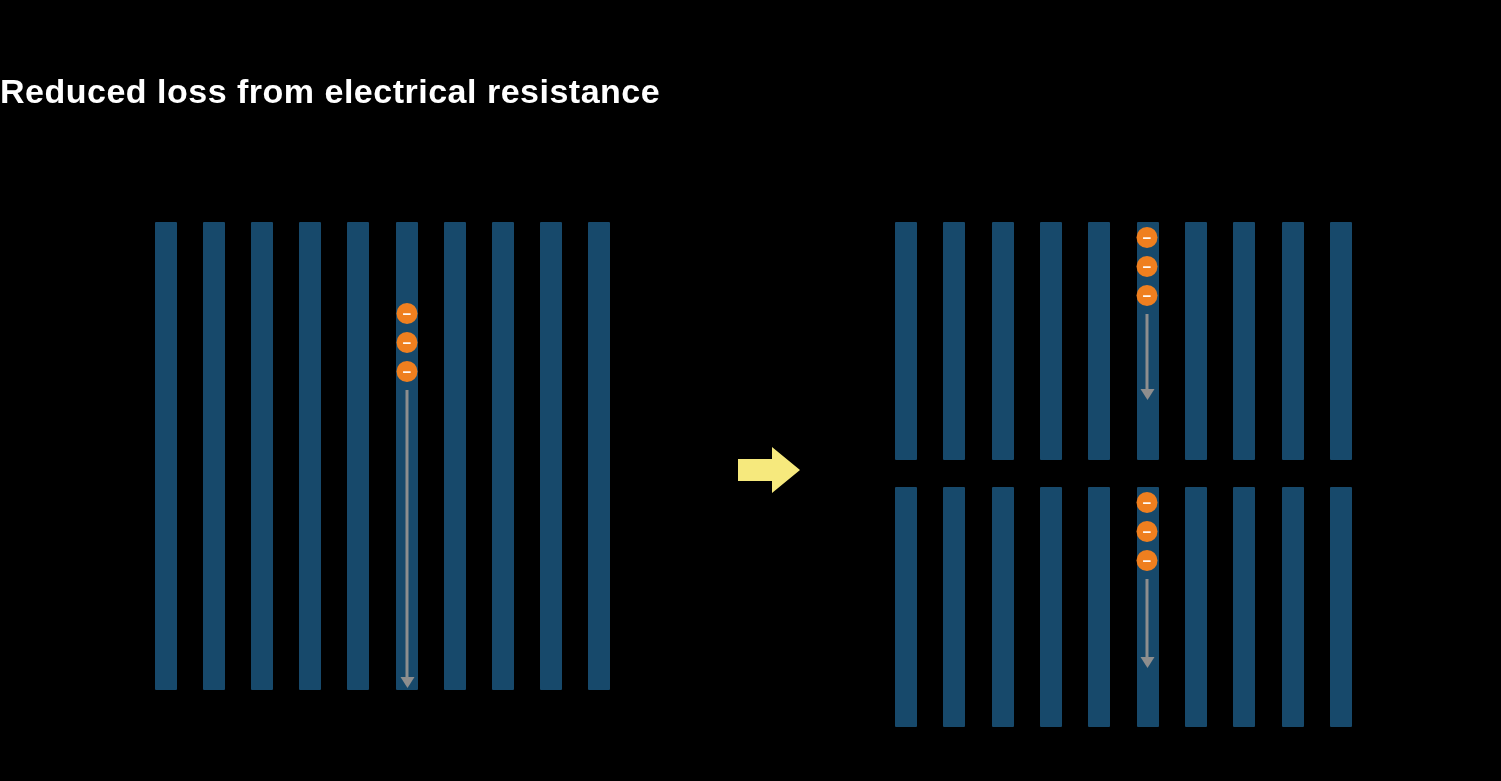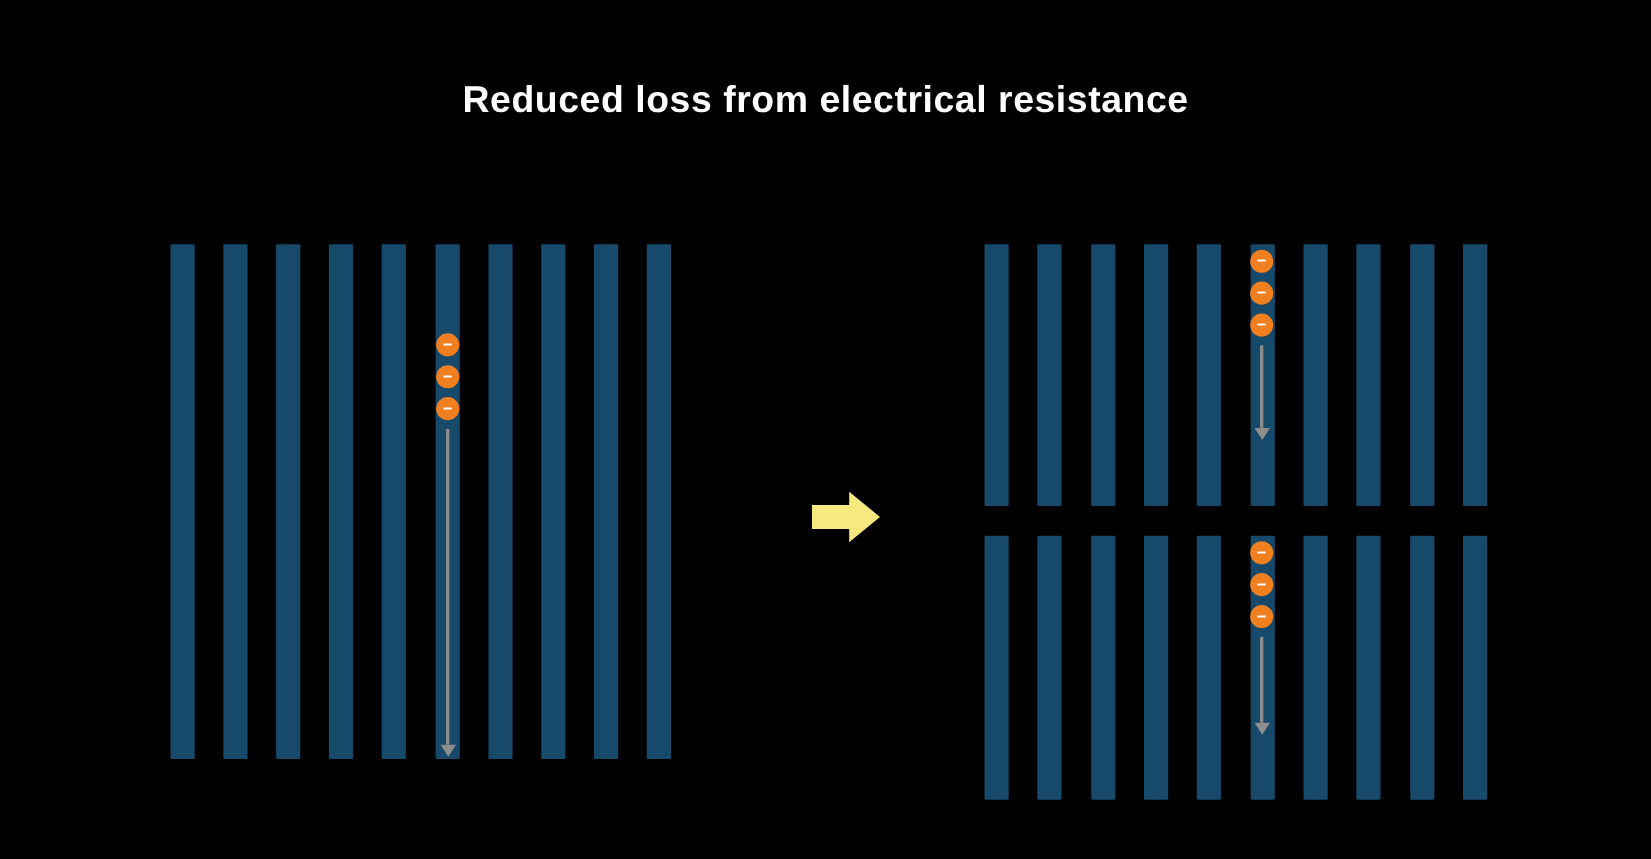--- a/index.html
+++ b/index.html
@@ -17,21 +17,20 @@
     background:var(--background);
     position:relative;
     overflow:hidden;
     font-family:"Liberation Sans", sans-serif;
   }
   .title{
     position:absolute;
     top:72px;
     left:0;
     width:100%;
-    text-align:center;
     color:var(--title-text);
     font-size:34px;
     font-weight:bold;
     letter-spacing:.5px;
   }
   .cell{position:absolute;}
   .bars{
     display:flex;
     justify-content:space-between;
     width:100%;

